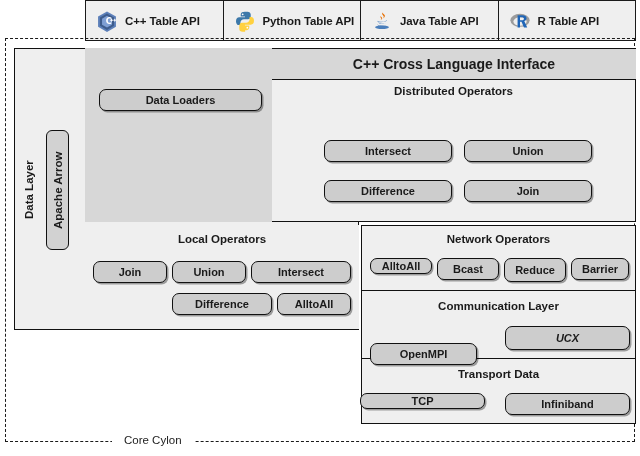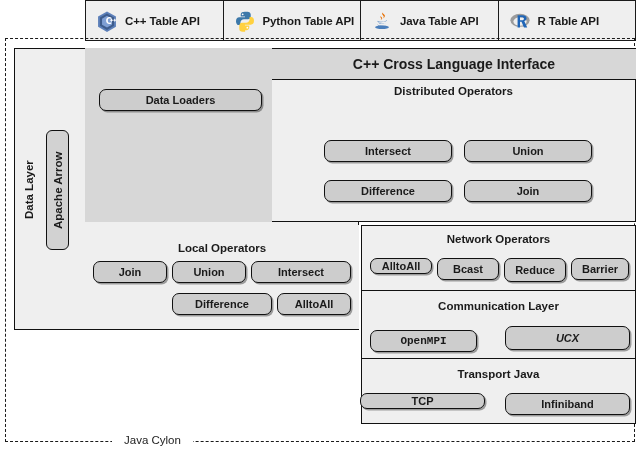--- a/index.html
+++ b/index.html
@@ -109,21 +109,21 @@
   .chip-d3{position:absolute;left:324px;top:180px;width:128px;height:22px;}
   .chip-d4{position:absolute;left:464px;top:180px;width:128px;height:22px;}
 
   
   .local-panel{
     position:absolute;left:85px;top:225px;width:274px;height:105px;
     background:#efefef;
     box-sizing:border-box;
     border-bottom:1.5px solid #111;
   }
-  .local-title{position:absolute;left:85px;top:233px;width:274px;margin-top:9px;}
+  .local-title{position:absolute;left:85px;top:233px;width:274px;}
   .chip-l1{position:absolute;left:93px;top:261px;width:74px;height:22px;}
   .chip-l2{position:absolute;left:172px;top:261px;width:74px;height:22px;}
   .chip-l3{position:absolute;left:251px;top:261px;width:100px;height:22px;}
   .chip-l4{position:absolute;left:93px;top:293px;width:74px;height:22px;}
   .chip-l5{position:absolute;left:172px;top:293px;width:100px;height:22px;}
   .chip-l6{position:absolute;left:277px;top:293px;width:74px;height:22px;}
 
   
   .right-panel{
     position:absolute;left:361px;top:225px;width:275px;height:199px;
@@ -133,21 +133,21 @@
   .sep-1{top:290px;}
   .sep-2{top:358px;}
 
   .net-title{position:absolute;left:361px;top:233px;width:275px;}
   .chip-n1{position:absolute;left:370px;top:258px;width:62px;height:16px;}
   .chip-n2{position:absolute;left:437px;top:258px;width:62px;height:22px;}
   .chip-n3{position:absolute;left:504px;top:258px;width:62px;height:24px;}
   .chip-n4{position:absolute;left:571px;top:258px;width:58px;height:22px;}
 
   .comm-title{position:absolute;left:361px;top:300px;width:275px;}
-  .chip-c1{position:absolute;left:370px;top:330px;width:107px;height:22px;font-family:Liberation Mono, monospace;}
+  .chip-c1{position:absolute;left:370px;top:343px;width:107px;height:22px;}
   .chip-c2{position:absolute;left:505px;top:326px;width:125px;height:24px;font-style:italic;}
 
   .trans-title{position:absolute;left:361px;top:368px;width:275px;}
   .chip-t1{position:absolute;left:360px;top:393px;width:125px;height:16px;}
   .chip-t2{position:absolute;left:505px;top:393px;width:125px;height:22px;}
 </style>
 </head>
 <body>
 
 <div class="canvas">
@@ -194,21 +194,21 @@
       <svg class="api-icon" viewBox="0 0 32 32">
         <ellipse cx="16" cy="15" rx="14" ry="9.5" fill="#9C9C9C"></ellipse>
         <ellipse cx="16" cy="16.6" rx="9.6" ry="6.2" fill="#efefef"></ellipse>
         <path d="M12.5 7.5h7.2c3.6 0 5.8 1.8 5.8 4.5 0 2.1-1.3 3.5-3.3 4.1l4.3 9.4h-4.7l-3.6-8.4h-2.2v8.4h-3.5V7.5zm3.5 2.9v4.4h3.2c1.6 0 2.5-.8 2.5-2.2 0-1.4-.9-2.2-2.5-2.2h-3.2z" fill="#1F65B7"></path>
       </svg>
       <span class="api-label">R Table API</span>
     </div>
   </div>
 
   <div class="core-dash"></div>
-  <div class="core-label">Java Cylon</div>
+  <div class="core-label">Core Cylon</div>
 
   <div class="data-layer-panel"></div>
   <div class="vlabel data-layer-text">Data Layer</div>
   <div class="arrow-box">
     <div class="vlabel arrow-text">Apache Arrow</div>
   </div>
 
   <div class="loader-region"></div>
   <div class="chip chip-loaders">Data Loaders</div>
 
@@ -239,17 +239,17 @@
   <div class="panel-title net-title">Network Operators</div>
   <div class="chip chip-n1">AlltoAll</div>
   <div class="chip chip-n2">Bcast</div>
   <div class="chip chip-n3">Reduce</div>
   <div class="chip chip-n4">Barrier</div>
 
   <div class="panel-title comm-title">Communication Layer</div>
   <div class="chip chip-c1">OpenMPI</div>
   <div class="chip chip-c2">UCX</div>
 
-  <div class="panel-title trans-title">Transport Java</div>
+  <div class="panel-title trans-title">Transport Data</div>
   <div class="chip chip-t1">TCP</div>
   <div class="chip chip-t2">Infiniband</div>
 
 </div>
 
 </body></html>

